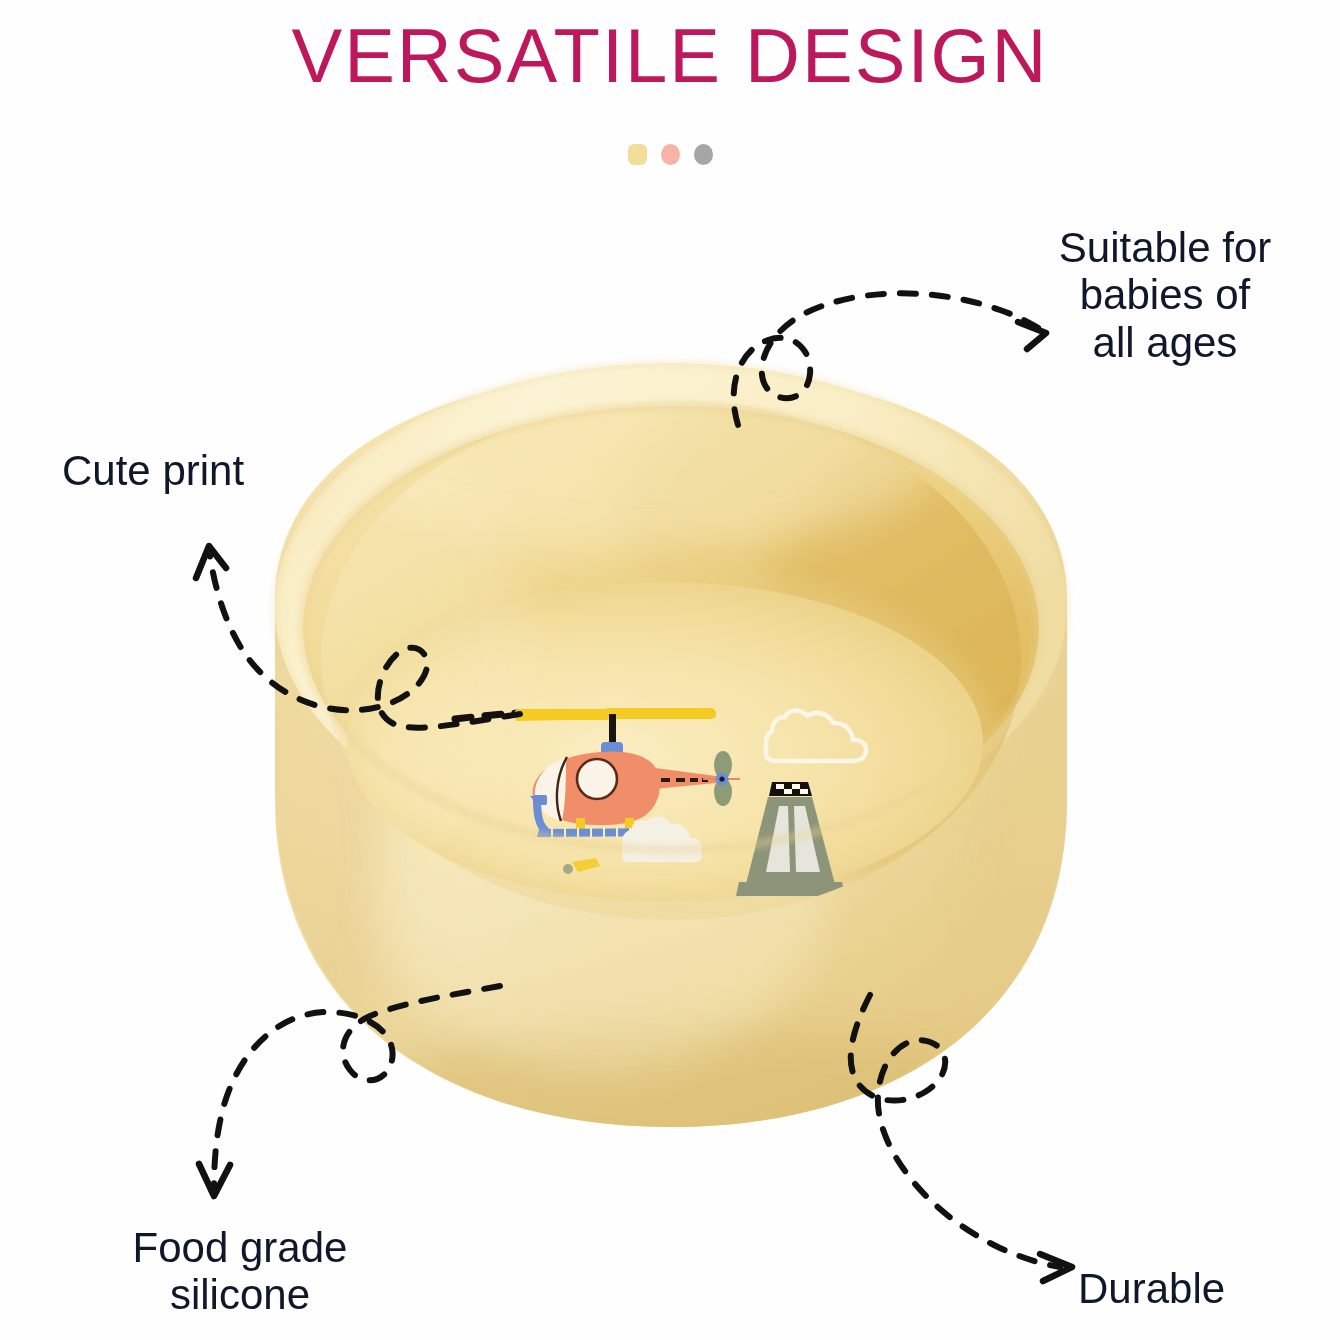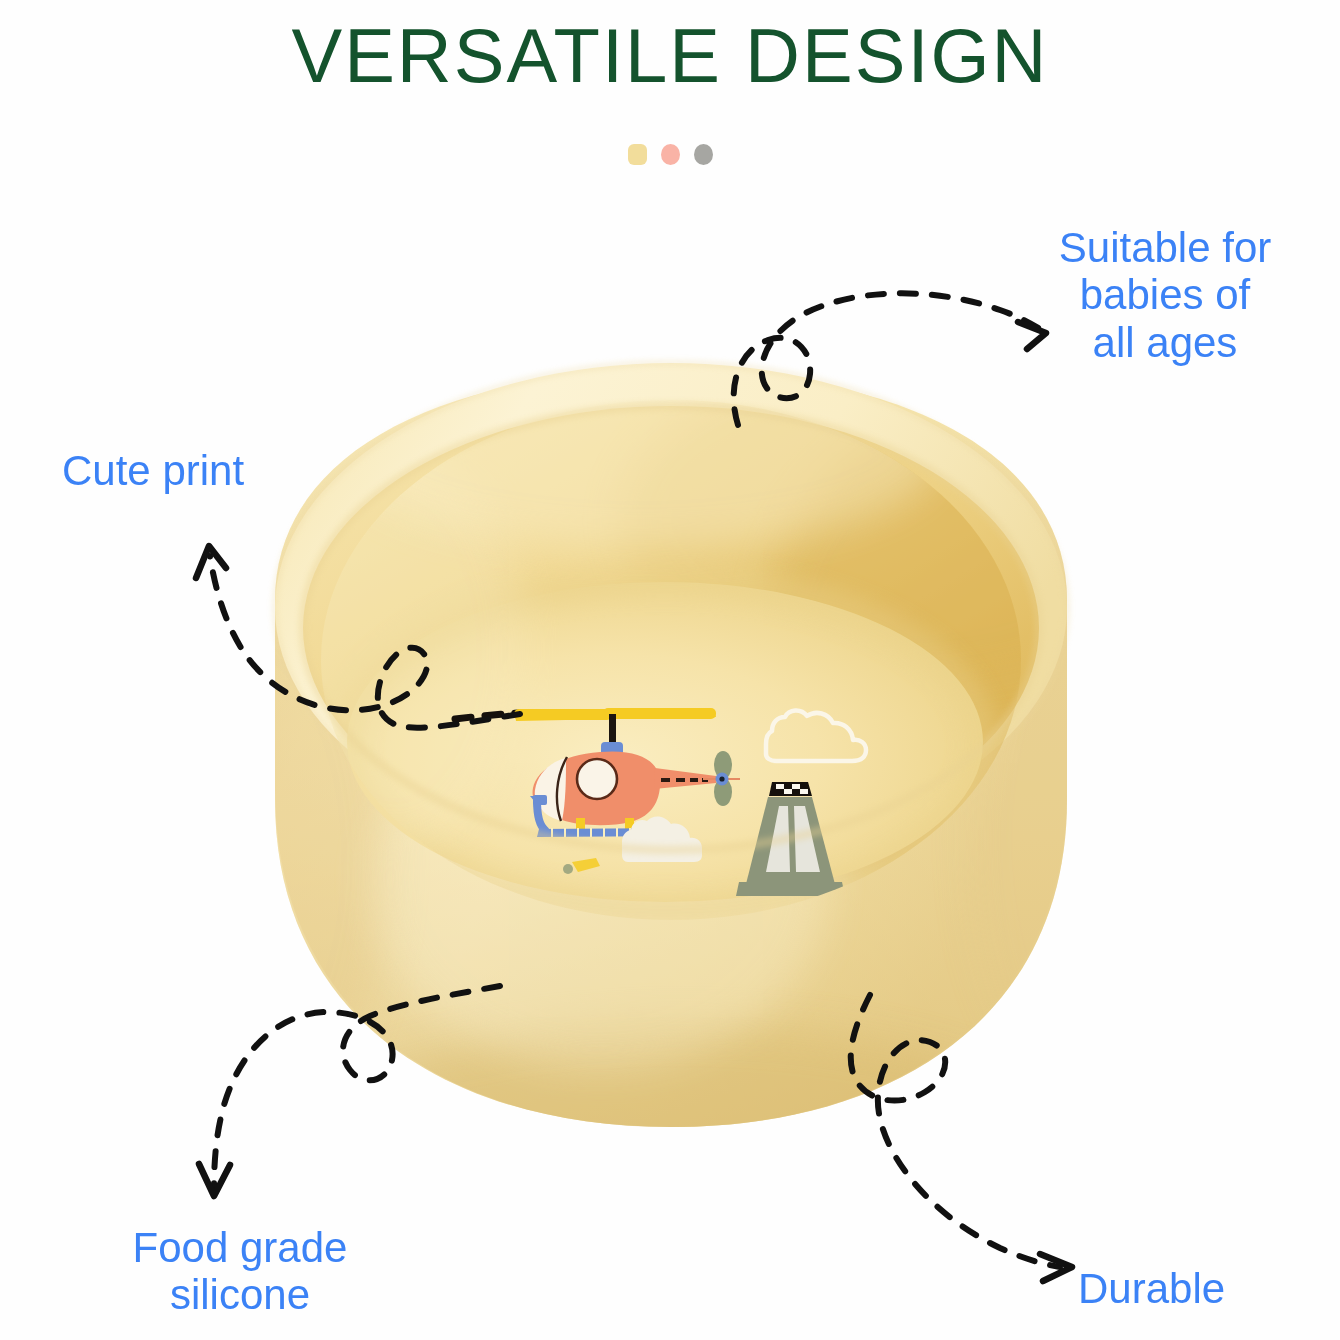--- a/index.html
+++ b/index.html
@@ -18,21 +18,21 @@
 
   
   #page-title {
     position: absolute;
     top: 14px;
     left: 0;
     width: 1340px;
     text-align: center;
     font-size: 76px;
     letter-spacing: 2px;
-    color: #14532d;
+    color: #be185d;
     font-weight: 400;
     line-height: 1.1;
     white-space: nowrap;
   }
 
   
   #dots {
     position: absolute;
     top: 144px;
     left: 0;
@@ -51,21 +51,21 @@
   #bowl-wrap {
     position: absolute;
     left: 0; top: 0;
     width: 1340px; height: 1340px;
     pointer-events: none;
   }
 
   
   .callout {
     position: absolute;
-    color: #3b82f6;
+    color: #0f172a;
     font-size: 42px;
     line-height: 1.13;
     font-weight: 400;
     white-space: pre-line;
   }
   #callout-babies {
     right: 40px;
     top: 224px;
     width: 270px;
     text-align: center;

